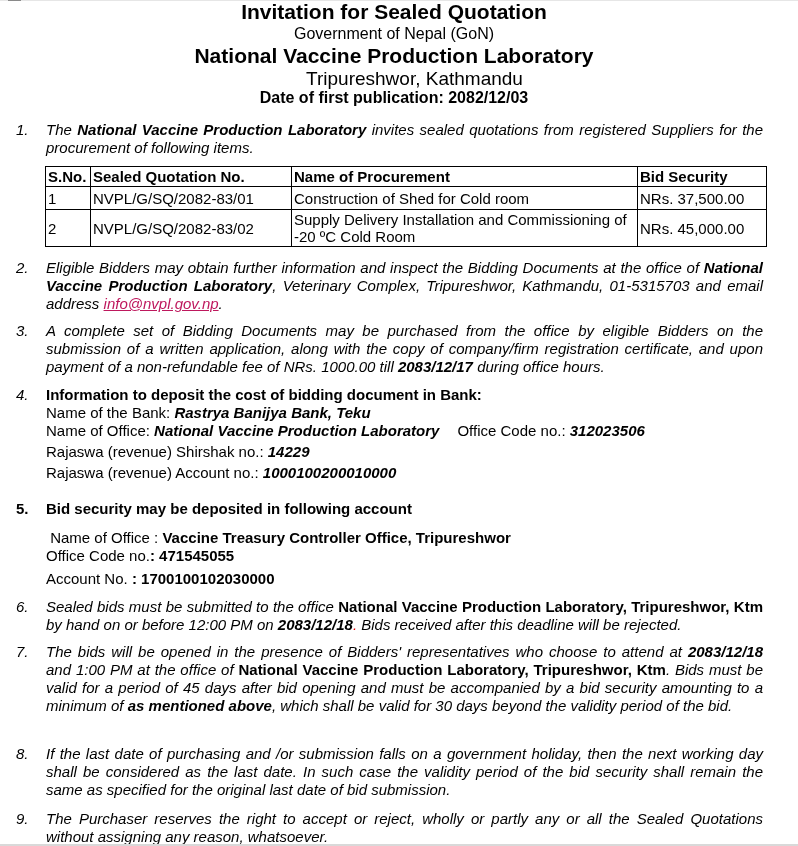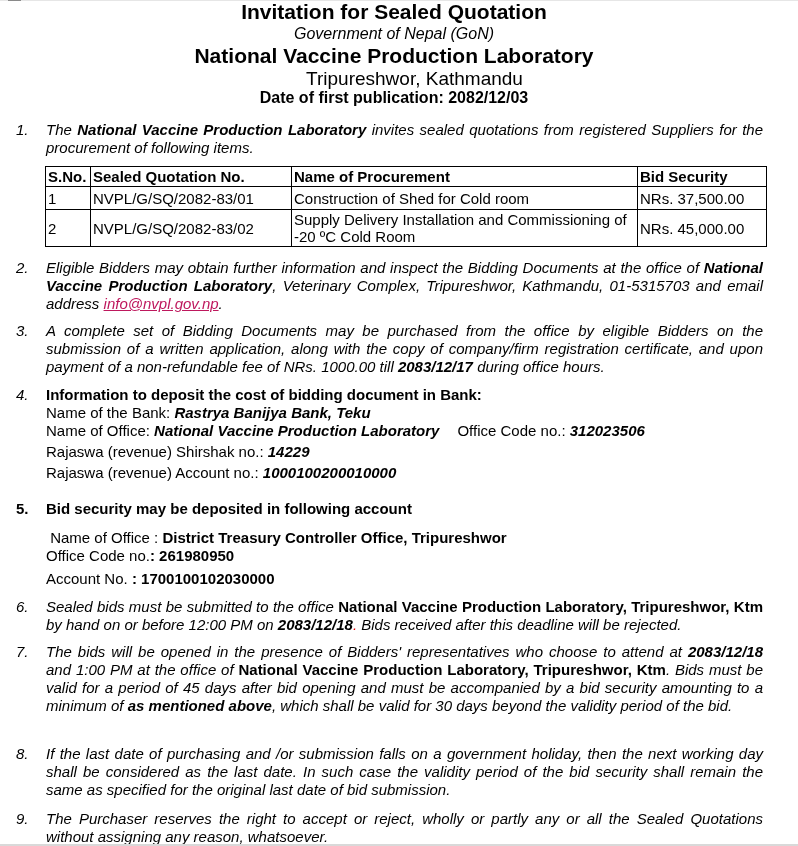--- a/index.html
+++ b/index.html
@@ -6,21 +6,21 @@
   body {
     width: 798px; height: 846px; overflow: hidden; position: relative;
     font-family: "Liberation Sans", sans-serif; color: #000;
   }
   .topbar { position: absolute; left: 0; top: 0; width: 798px; height: 1px; background: #e6e6e6; }
   .topbar .thumb { position: absolute; left: 8px; width: 13px; height: 1px; background: #8a8a8a; }
   .bottombar { position: absolute; left: 0; top: 844px; width: 798px; height: 2px; background: #d9d9d9; }
 
   .header { position: absolute; left: 0; top: 0; width: 788px; text-align: center; }
   .h-title { font-size: 21px; font-weight: bold; line-height: 24px; margin-top: 0px; }
-  .h-sub { font-size: 16px; line-height: 19px; font-style: italic; }
+  .h-sub { font-size: 16px; line-height: 19px; }
   .h-lab { font-size: 21px; font-weight: bold; line-height: 26px; }
   .h-loc { font-size: 19px; line-height: 19px; padding-left: 41px; }
   .h-date { font-size: 16px; font-weight: bold; line-height: 19px; }
 
   .item { position: absolute; left: 0; width: 798px; font-size: 15px; line-height: 18px; }
   .item .num { position: absolute; left: 16px; top: 0; font-style: italic; }
   .item .num.bold { font-style: normal; font-weight: bold; }
   .item .body { position: absolute; left: 46px; width: 717px; text-align: justify; }
   .it { font-style: italic; }
   .b { font-weight: bold; }
@@ -100,22 +100,22 @@
     <span class="line"><span>Name of Office: </span><span class="bi">National Vaccine Production Laboratory</span><span style="display:inline-block;width:18px"></span><span>Office Code no.: </span><span class="bi">312023506</span></span>
     <span class="line" style="margin-top:3px"><span>Rajaswa (revenue) Shirshak no.: </span><span class="bi">14229</span></span>
     <span class="line" style="margin-top:3px"><span>Rajaswa (revenue) Account no.: </span><span class="bi">1000100200010000</span></span>
   </div>
 </div>
 
 <div class="item" style="top:500px;">
   <span class="num bold">5.</span>
   <div class="body" style="text-align:left">
     <span class="line b">Bid security may be deposited in following account</span>
-    <span class="line" style="margin-top:11px;white-space:pre"><span> Name of Office : </span><span class="b">District Treasury Controller Office, Tripureshwor</span></span>
-    <span class="line"><span>Office Code no.</span><span class="b">: 261980950</span></span>
+    <span class="line" style="margin-top:11px;white-space:pre"><span> Name of Office : </span><span class="b">Vaccine Treasury Controller Office, Tripureshwor</span></span>
+    <span class="line"><span>Office Code no.</span><span class="b">: 471545055</span></span>
     <span class="line" style="margin-top:5px"><span>Account No. </span><span class="b">: 1700100102030000</span></span>
   </div>
 </div>
 
 <div class="item" style="top:598px;">
   <span class="num">6.</span>
   <div class="body it"><span>Sealed bids must be submitted to the office </span><span class="b" style="font-style:normal">National Vaccine Production Laboratory, Tripureshwor, Ktm</span><span> by hand on or before 12:00 PM on </span><span class="bi">2083/12/18</span><span class="red">.</span><span> Bids received after this deadline will be rejected.</span></div>
 </div>
 
 <div class="item" style="top:643px;">

